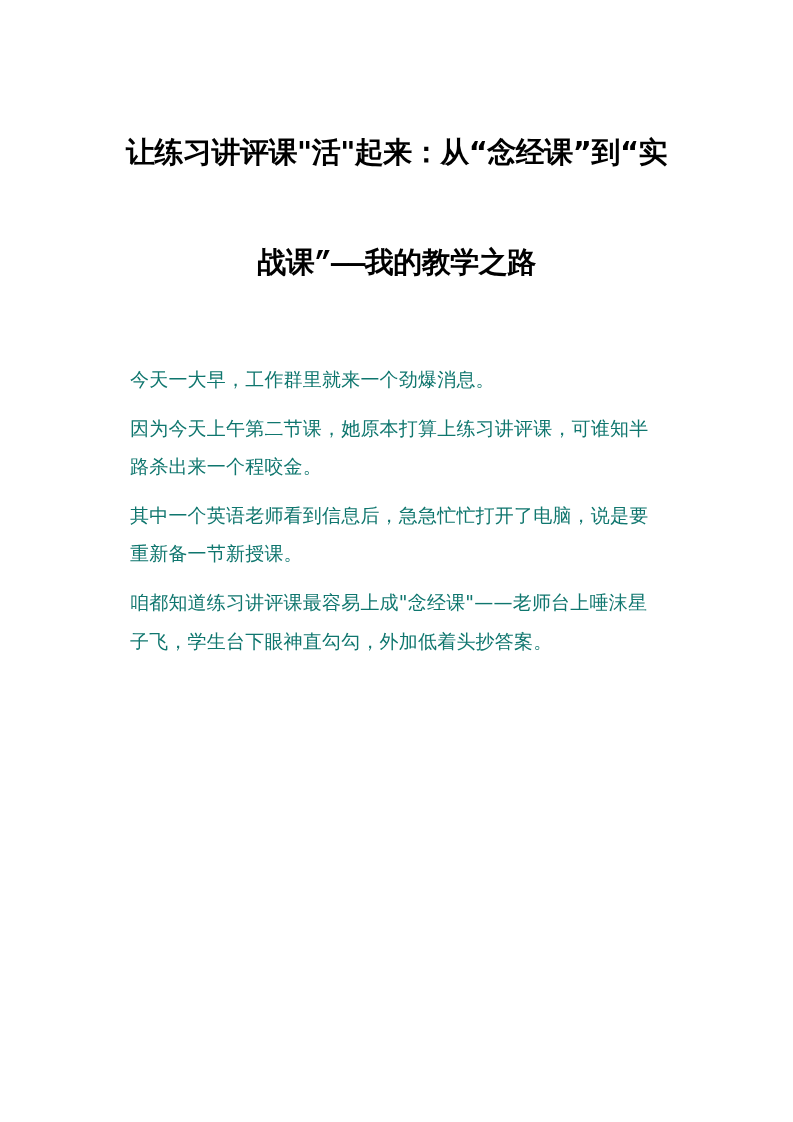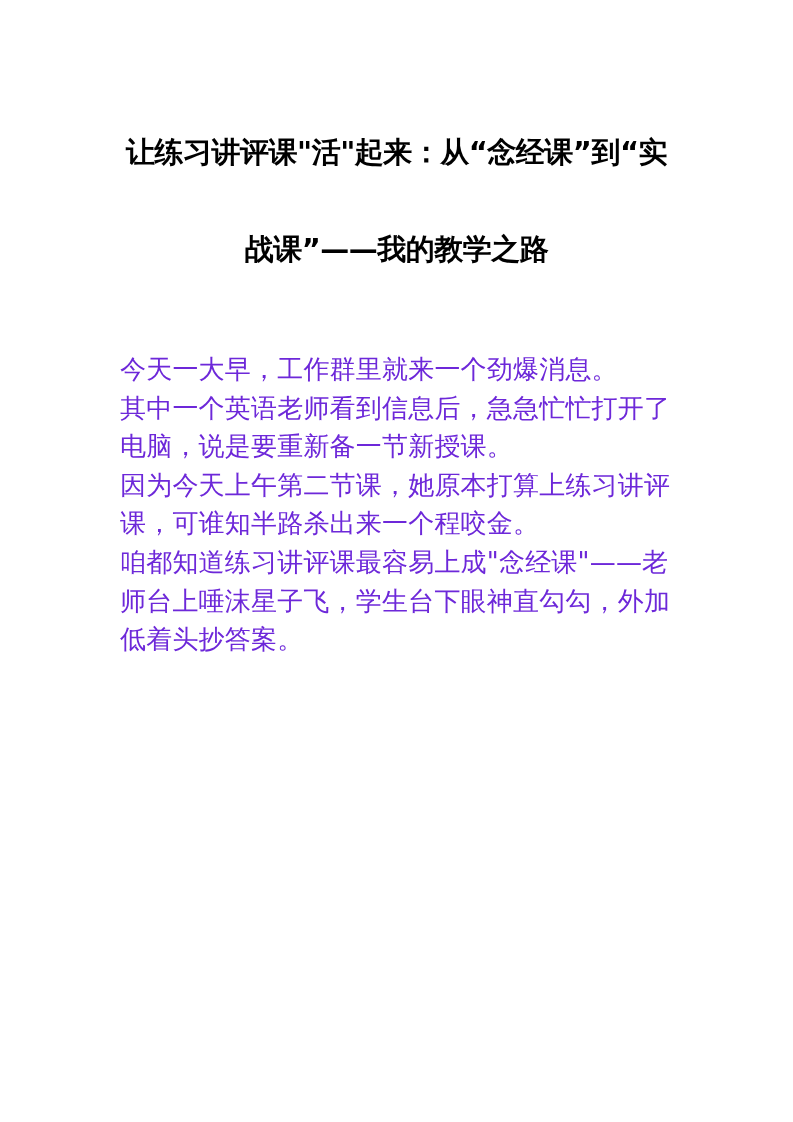--- a/index.html
+++ b/index.html
@@ -27,42 +27,42 @@
       width: 593px;
       text-align: center;
       font-weight: bold;
       font-size: 29px;
       line-height: 34px;
       color: #000000;
       white-space: nowrap;
       letter-spacing: -0.5px;
     }
     .title.line1 { top: 135px; }
-    .title.line2 { top: 232px; }
+    .title.line2 { top: 248px; font-family: Liberation Mono, monospace; }
     .body-text {
       position: absolute;
       left: 120px;
       top: 350px;
       width: 556px;
     }
     .para {
-      margin: 0;
-      font-size: 26px;
+      margin: 10px;
+      font-size: 19px;
       line-height: 38.6px;
-      color: #6d28d9;
+      color: #0f766e;
       letter-spacing: 0.2px;
       word-break: break-all;
     }
   </style>
 </head>
 <body>
 
 <div class="page">
   <div class="title line1">让练习讲评课"活"起来：从“念经课”到“实</div>
   <div class="title line2">战课”——我的教学之路</div>
 
   <div class="body-text">
     <p class="para">今天一大早，工作群里就来一个劲爆消息。</p>
+    <p class="para">因为今天上午第二节课，她原本打算上练习讲评课，可谁知半路杀出来一个程咬金。</p>
     <p class="para">其中一个英语老师看到信息后，急急忙忙打开了电脑，说是要重新备一节新授课。</p>
-    <p class="para">因为今天上午第二节课，她原本打算上练习讲评课，可谁知半路杀出来一个程咬金。</p>
     <p class="para">咱都知道练习讲评课最容易上成"念经课"——老师台上唾沫星子飞，学生台下眼神直勾勾，外加低着头抄答案。</p>
   </div>
 </div>
 
 </body></html>

